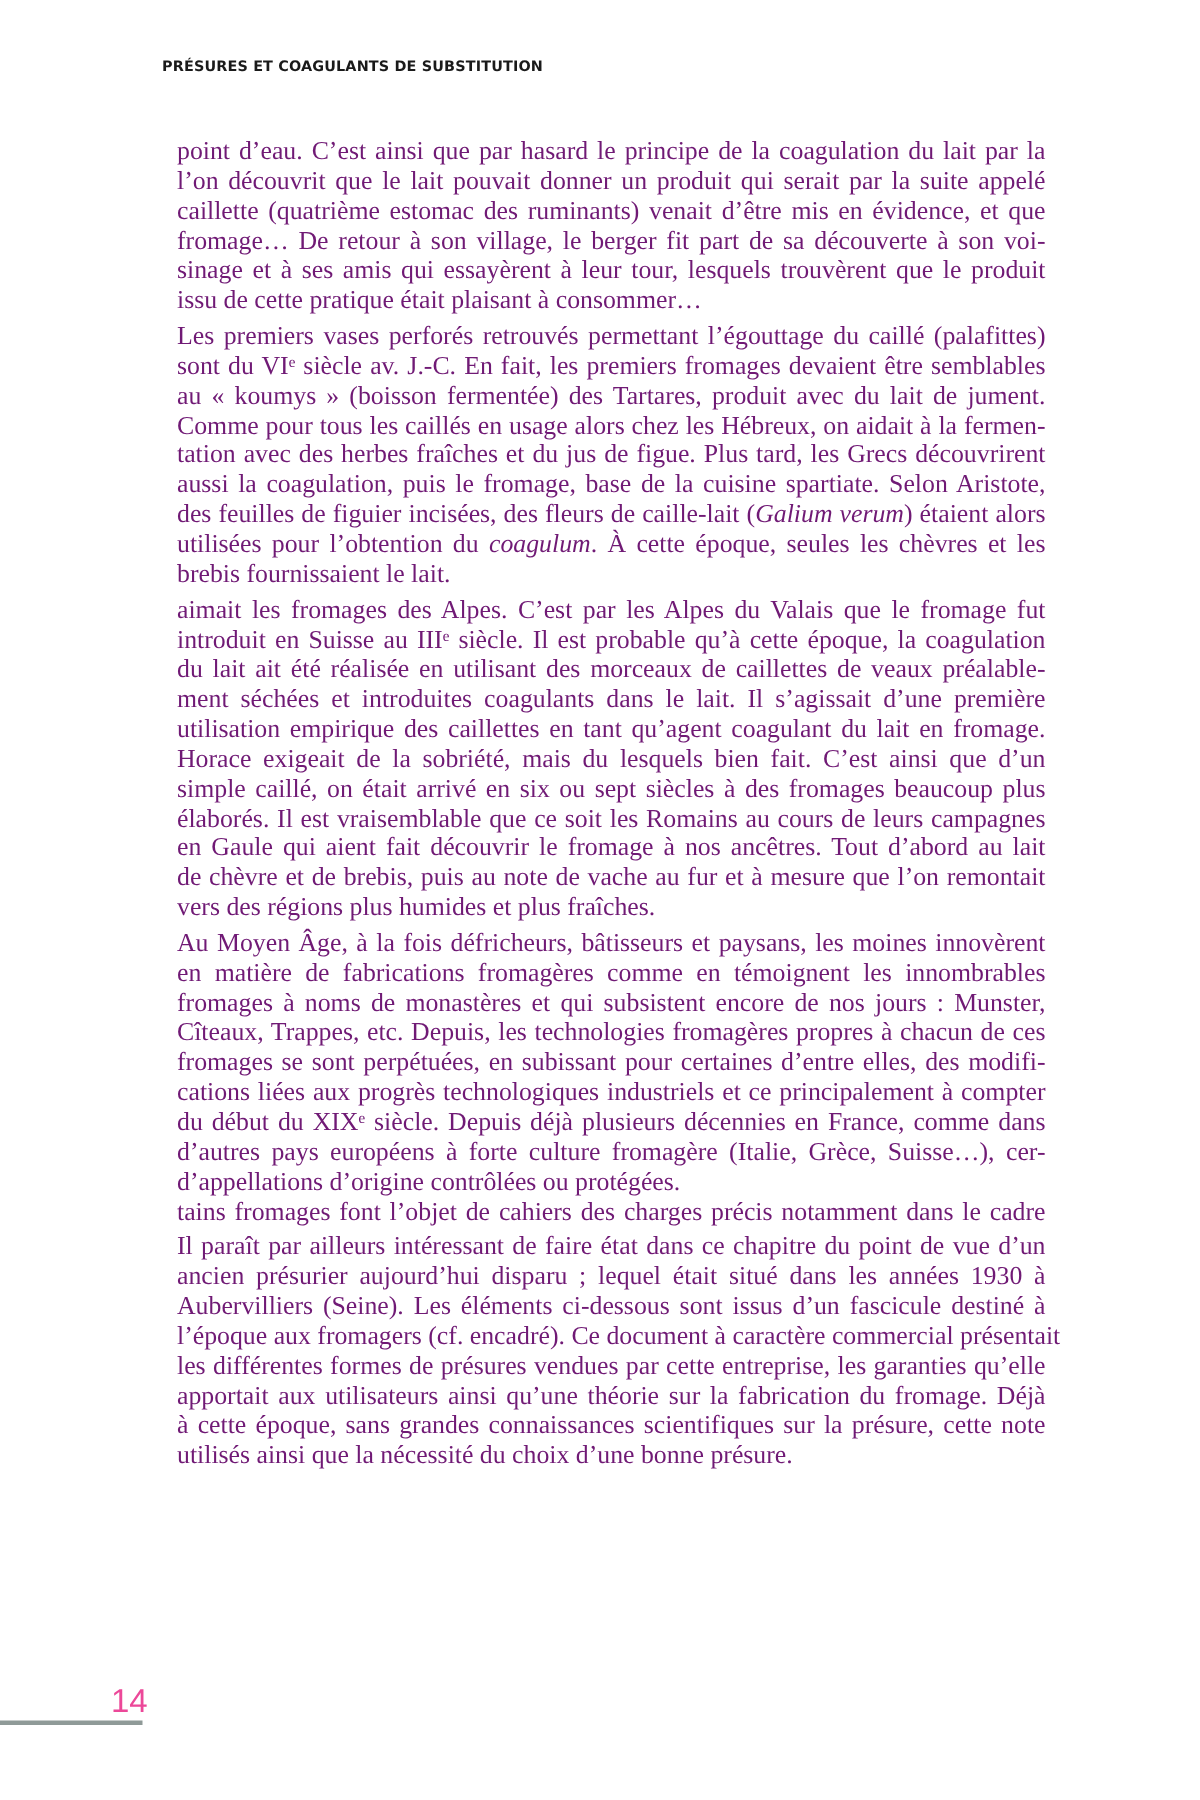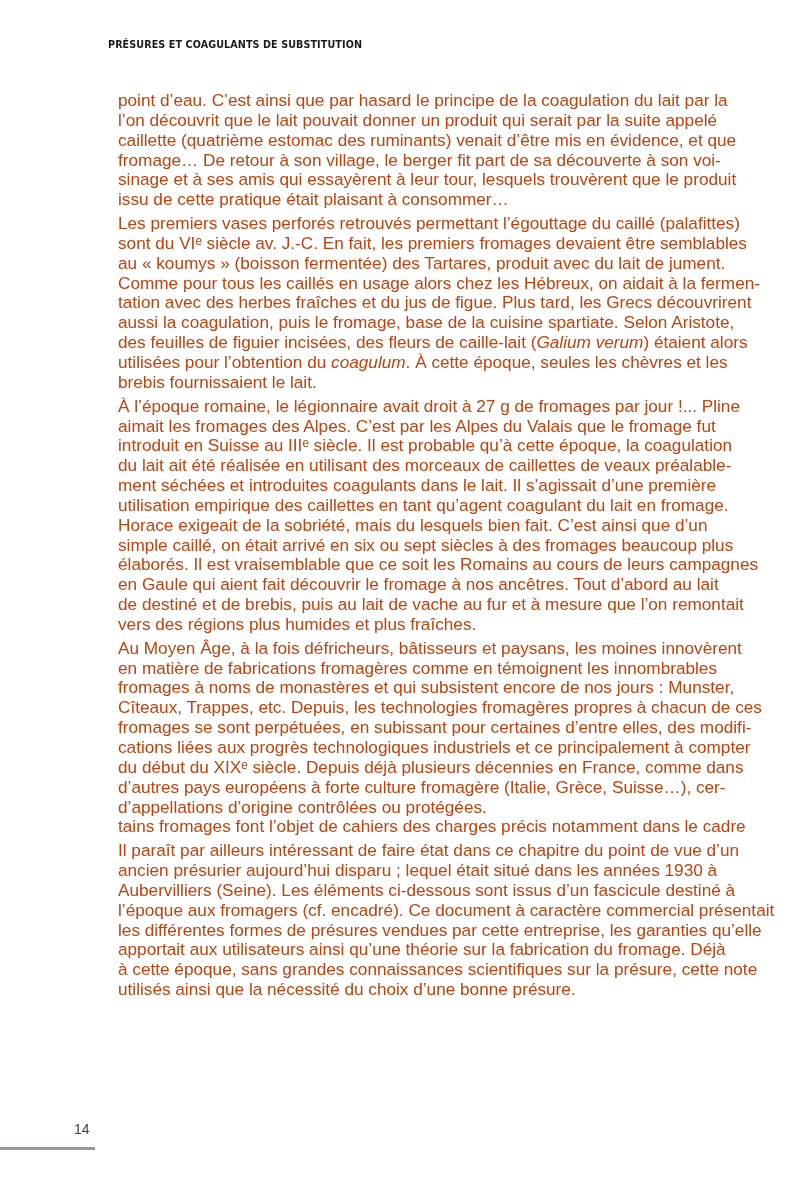--- a/index.html
+++ b/index.html
@@ -4,29 +4,29 @@
 <style>
   html, body { margin:0; padding:0; background:#ffffff; }
   body { width:800px; height:1200px; position:relative; overflow:hidden; }
   .running-head {
     position:absolute; left:108px; top:39px;
     font-family:"DejaVu Sans", sans-serif; font-weight:bold; font-size:9.6px;
     letter-spacing:0.1px; color:#1a1a1a;
   }
   .body-text {
     position:absolute; left:118px; top:91px; width:579px;
-    font-family:Liberation Sans, sans-serif; font-size:17.2px;
-    color:#c2410c; 
+    font-family:Liberation Serif, serif; font-size:17.2px;
+    color:#701a75; 
   }
   .para { margin:0 0 4px 0; }
   .line { display:block; height:19.85px; line-height:19.85px; white-space:nowrap; text-align:justify; text-align-last:justify; }
   .line.last { text-align-last:left; }
   .folio {
     position:absolute; left:74px; top:1121px;
-    font-family:"Liberation Sans", sans-serif; font-size:14px; color:#404040;
+    font-family:"Liberation Sans", sans-serif; font-size:22px; color:#ec4899;
   }
   .folio-rule { position:absolute; left:0; top:1147px; width:95px; height:3px; background:#8f9a98; }
 </style>
 </head>
 <body>
 
 <div class="running-head">PRÉSURES ET COAGULANTS DE SUBSTITUTION</div>
 
 <div class="body-text" id="body">
     <div class="para">
@@ -42,31 +42,30 @@
       <span class="line">sont du VIᵉ siècle av. J.-C. En fait, les premiers fromages devaient être semblables</span>
       <span class="line">au « koumys » (boisson fermentée) des Tartares, produit avec du lait de jument.</span>
       <span class="line">Comme pour tous les caillés en usage alors chez les Hébreux, on aidait à la fermen-</span>
       <span class="line">tation avec des herbes fraîches et du jus de figue. Plus tard, les Grecs découvrirent</span>
       <span class="line">aussi la coagulation, puis le fromage, base de la cuisine spartiate. Selon Aristote,</span>
       <span class="line">des feuilles de figuier incisées, des fleurs de caille-lait (<i>Galium verum</i>) étaient alors</span>
       <span class="line">utilisées pour l’obtention du <i>coagulum</i>. À cette époque, seules les chèvres et les</span>
       <span class="line last">brebis fournissaient le lait.</span>
     </div>
     <div class="para">
-      <span class="line">À l’époque romaine, le légionnaire avait droit à 27 g de fromages par jour !... Pline</span>
       <span class="line">aimait les fromages des Alpes. C’est par les Alpes du Valais que le fromage fut</span>
       <span class="line">introduit en Suisse au IIIᵉ siècle. Il est probable qu’à cette époque, la coagulation</span>
       <span class="line">du lait ait été réalisée en utilisant des morceaux de caillettes de veaux préalable-</span>
       <span class="line">ment séchées et introduites coagulants dans le lait. Il s’agissait d’une première</span>
       <span class="line">utilisation empirique des caillettes en tant qu’agent coagulant du lait en fromage.</span>
       <span class="line">Horace exigeait de la sobriété, mais du lesquels bien fait. C’est ainsi que d’un</span>
       <span class="line">simple caillé, on était arrivé en six ou sept siècles à des fromages beaucoup plus</span>
       <span class="line">élaborés. Il est vraisemblable que ce soit les Romains au cours de leurs campagnes</span>
       <span class="line">en Gaule qui aient fait découvrir le fromage à nos ancêtres. Tout d’abord au lait</span>
-      <span class="line">de destiné et de brebis, puis au lait de vache au fur et à mesure que l’on remontait</span>
+      <span class="line">de chèvre et de brebis, puis au note de vache au fur et à mesure que l’on remontait</span>
       <span class="line last">vers des régions plus humides et plus fraîches.</span>
     </div>
     <div class="para">
       <span class="line">Au Moyen Âge, à la fois défricheurs, bâtisseurs et paysans, les moines innovèrent</span>
       <span class="line">en matière de fabrications fromagères comme en témoignent les innombrables</span>
       <span class="line">fromages à noms de monastères et qui subsistent encore de nos jours : Munster,</span>
       <span class="line">Cîteaux, Trappes, etc. Depuis, les technologies fromagères propres à chacun de ces</span>
       <span class="line">fromages se sont perpétuées, en subissant pour certaines d’entre elles, des modifi-</span>
       <span class="line">cations liées aux progrès technologiques industriels et ce principalement à compter</span>
       <span class="line">du début du XIXᵉ siècle. Depuis déjà plusieurs décennies en France, comme dans</span>

